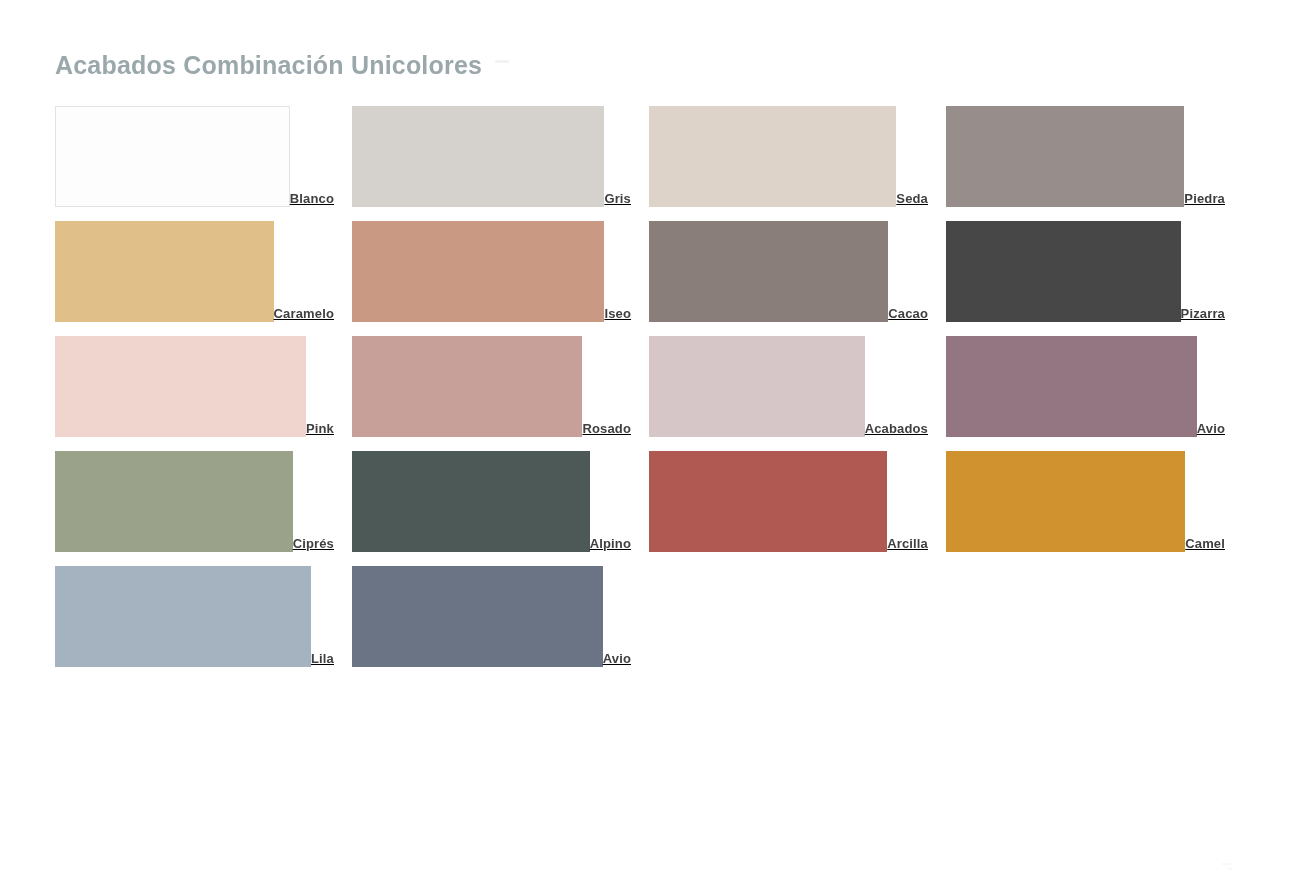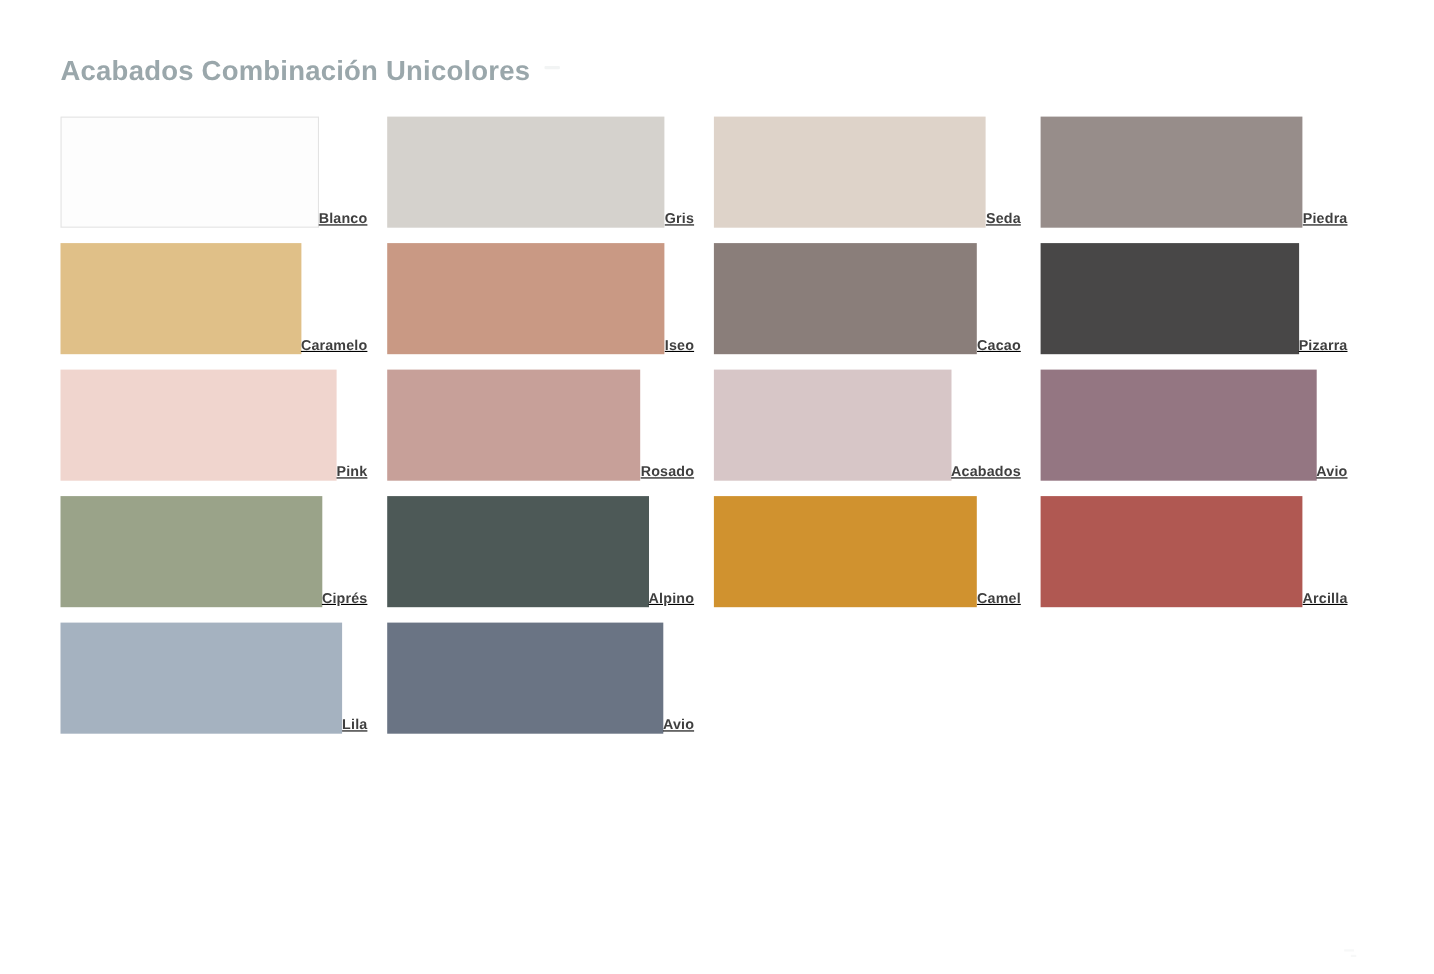--- a/index.html
+++ b/index.html
@@ -153,26 +153,26 @@
       </div>
       <div class="swatch-cell">
         <div class="swatch-chip" style="background-color: rgb(154, 163, 137);"></div>
         <div class="swatch-label">Ciprés</div>
       </div>
       <div class="swatch-cell">
         <div class="swatch-chip" style="background-color: rgb(77, 89, 87);"></div>
         <div class="swatch-label">Alpino</div>
       </div>
       <div class="swatch-cell">
+        <div class="swatch-chip" style="background-color: rgb(176, 88, 82);"></div>
+        <div class="swatch-label">Arcilla</div>
+      </div>
+      <div class="swatch-cell">
         <div class="swatch-chip" style="background-color: rgb(208, 146, 47);"></div>
         <div class="swatch-label">Camel</div>
-      </div>
-      <div class="swatch-cell">
-        <div class="swatch-chip" style="background-color: rgb(176, 88, 82);"></div>
-        <div class="swatch-label">Arcilla</div>
       </div>
       <div class="swatch-cell">
         <div class="swatch-chip" style="background-color: rgb(165, 178, 192);"></div>
         <div class="swatch-label">Lila</div>
       </div>
       <div class="swatch-cell">
         <div class="swatch-chip" style="background-color: rgb(106, 116, 132);"></div>
         <div class="swatch-label">Avio</div>
       </div>
     </div>

